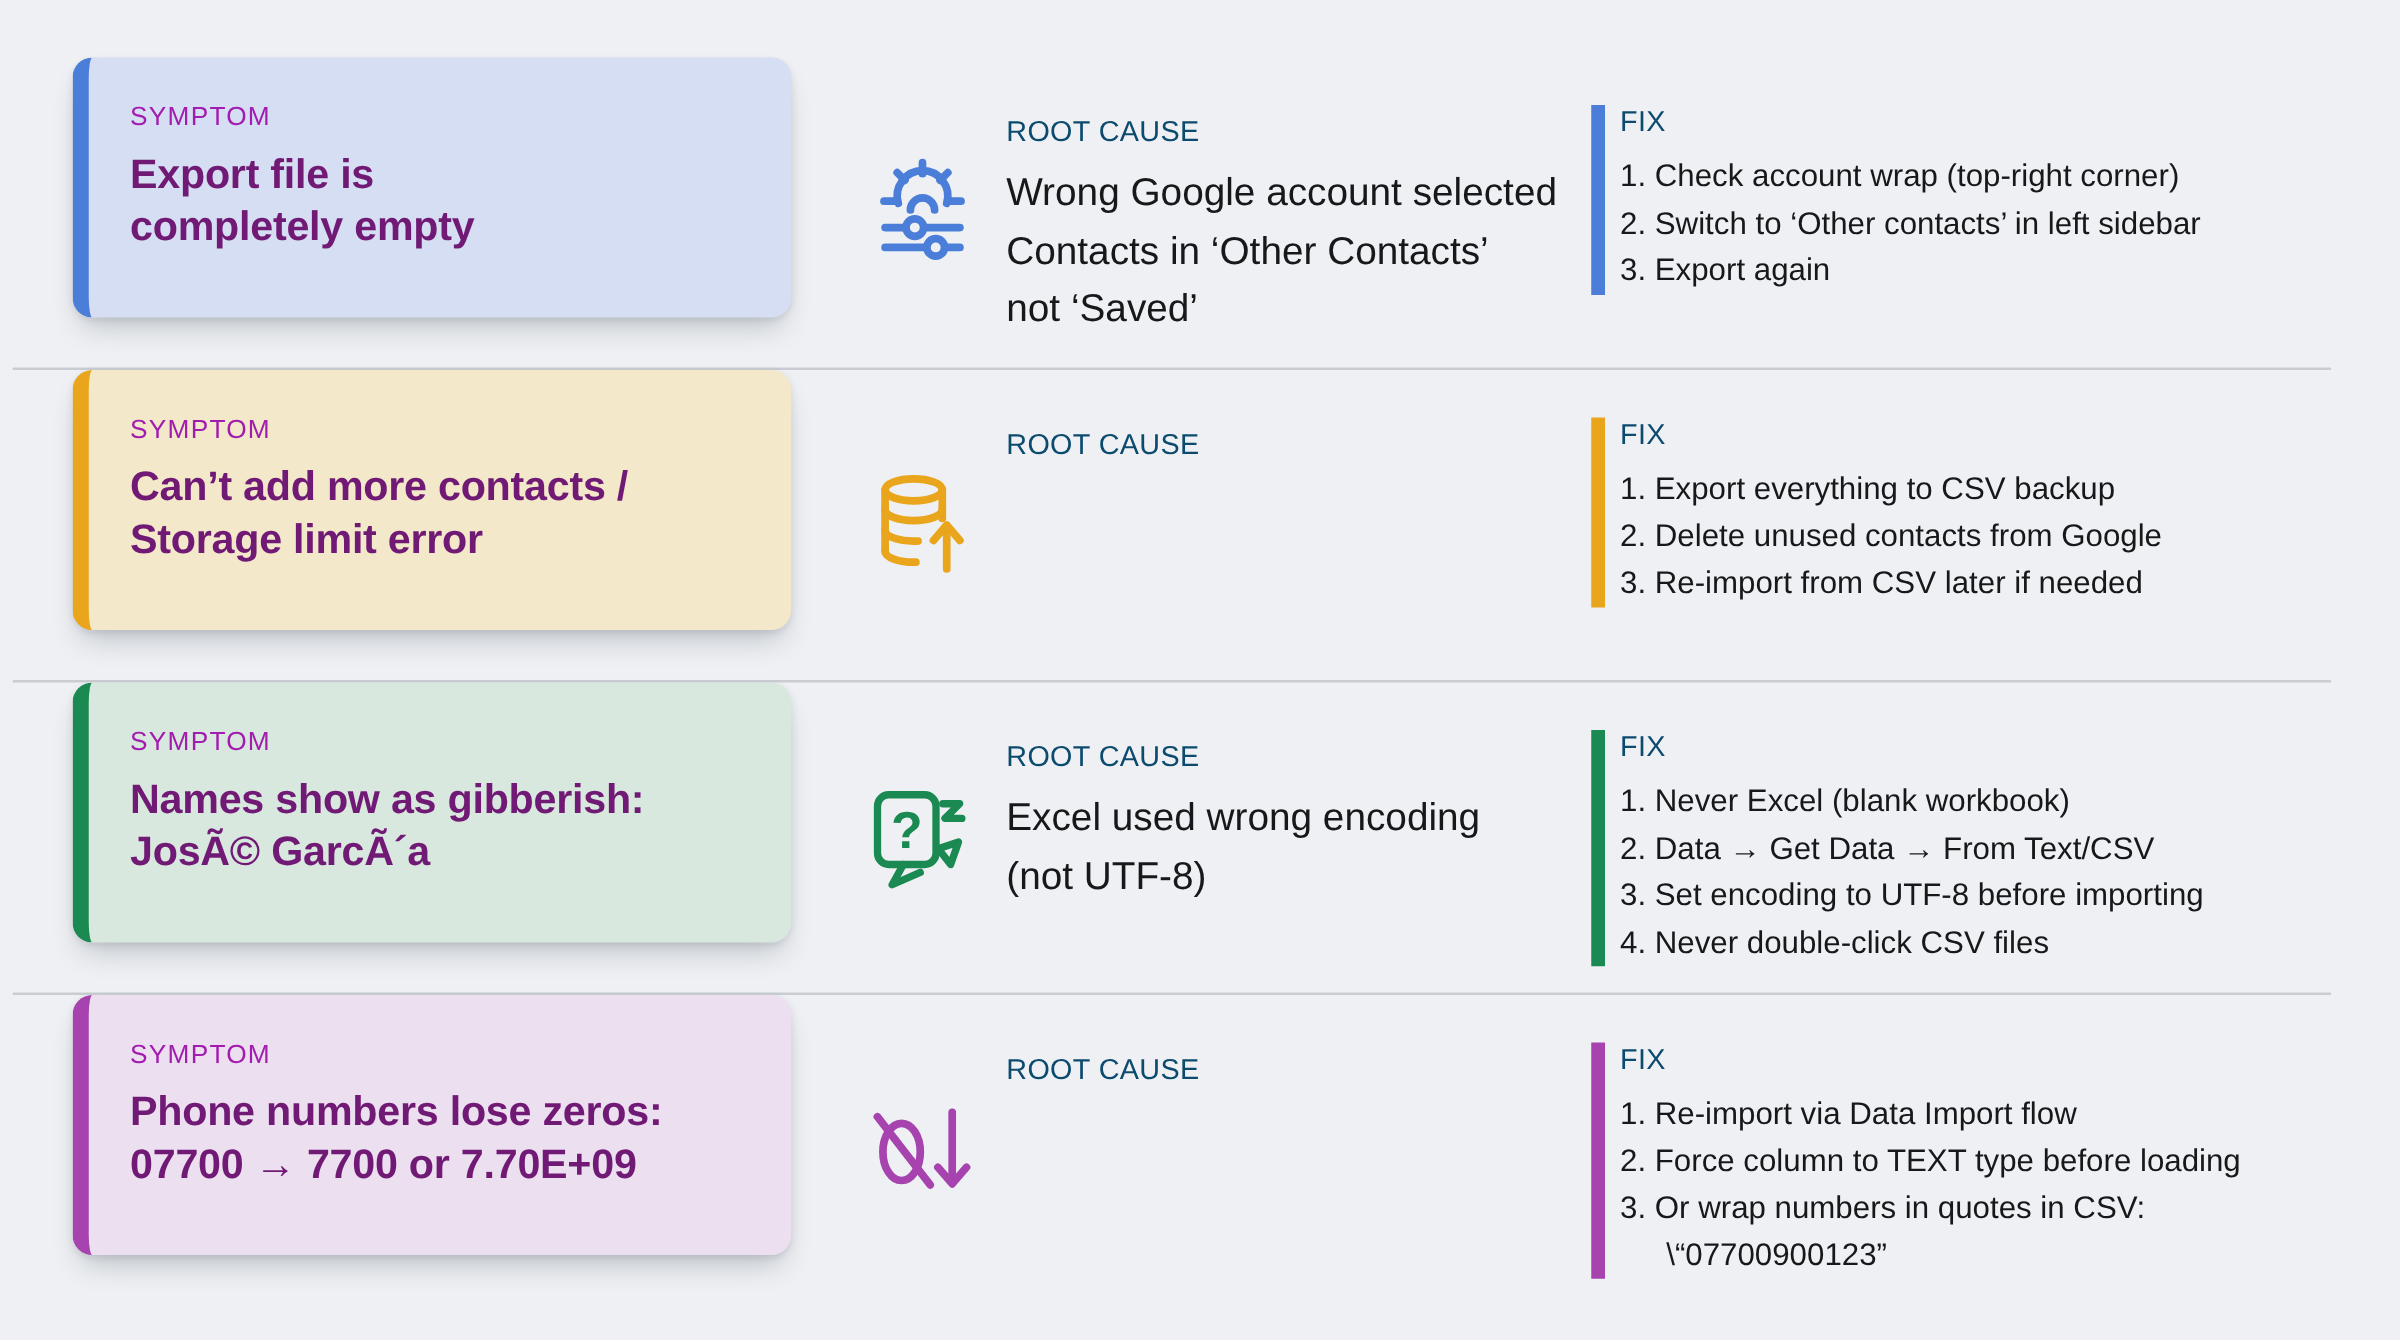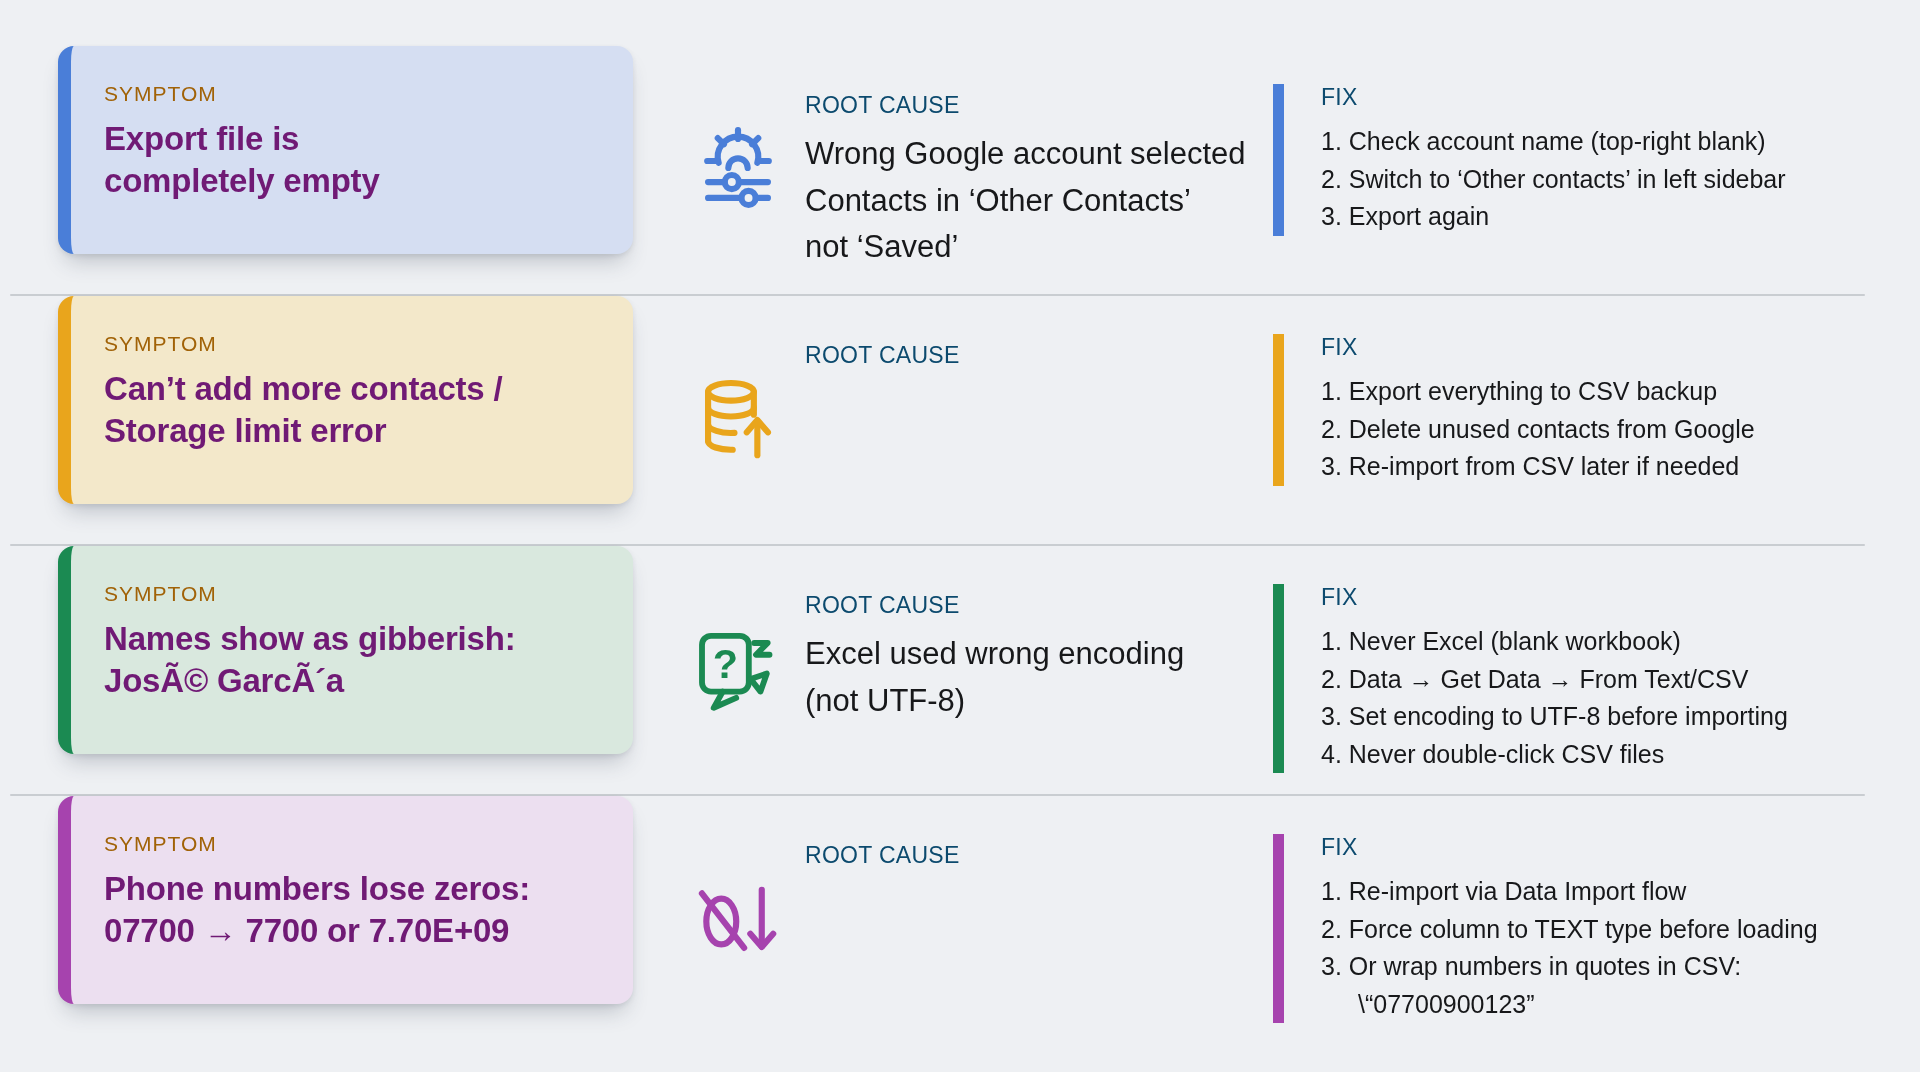--- a/index.html
+++ b/index.html
@@ -35,21 +35,21 @@
     border-left:13px solid var(--accent);
     background:var(--card-bg);
     border-radius:16px;
     height:208px;
     padding:36px 26px 26px 33px;
     box-shadow:0 14px 22px -8px rgba(50,60,80,.28), 0 2px 5px rgba(50,60,80,.10);
   }
   .symptom-label {
     font-size:21px;
     letter-spacing:1px;
-    color:#a16207;
+    color:#a21caf;
     margin-bottom:12px;
   }
   .symptom-title {
     font-size:33px;
     font-weight:bold;
     line-height:1.27;
     letter-spacing:-0.2px;
     color:#701a75;
     white-space:pre-line;
   }
@@ -77,21 +77,21 @@
     font-size:31px;
     line-height:1.5;
     white-space:pre-line;
     color:#17181a;
   }
 
   
   .fix {
     margin-top:38px;
     border-left:11px solid var(--accent);
-    padding-left:37px;
+    padding-left:12px;
   }
   .fix-steps {
     list-style:none;
     counter-reset:step;
     font-size:25px;
     line-height:1.5;
     margin-top:10px;
   }
   .fix-steps li {
     counter-increment:step;
@@ -131,21 +131,21 @@
       <div class="cause-text">
         <div class="section-label">ROOT CAUSE</div>
         <p class="cause-desc">Wrong Google account selected
 Contacts in ‘Other Contacts’
 not ‘Saved’</p>
       </div>
     </div>
     <div class="fix">
       <div class="section-label">FIX</div>
       <ol class="fix-steps">
-          <li>Check account name (top-right blank)</li>
+          <li>Check account wrap (top-right corner)</li>
           <li>Switch to ‘Other contacts’ in left sidebar</li>
           <li>Export again</li>
         </ol>
     </div>
   </section>
 
   <hr class="divider">
 
   <section class="row" style="--accent: #e9a51c; --card-bg: #f3e8ca;">
     <div class="symptom-card">

